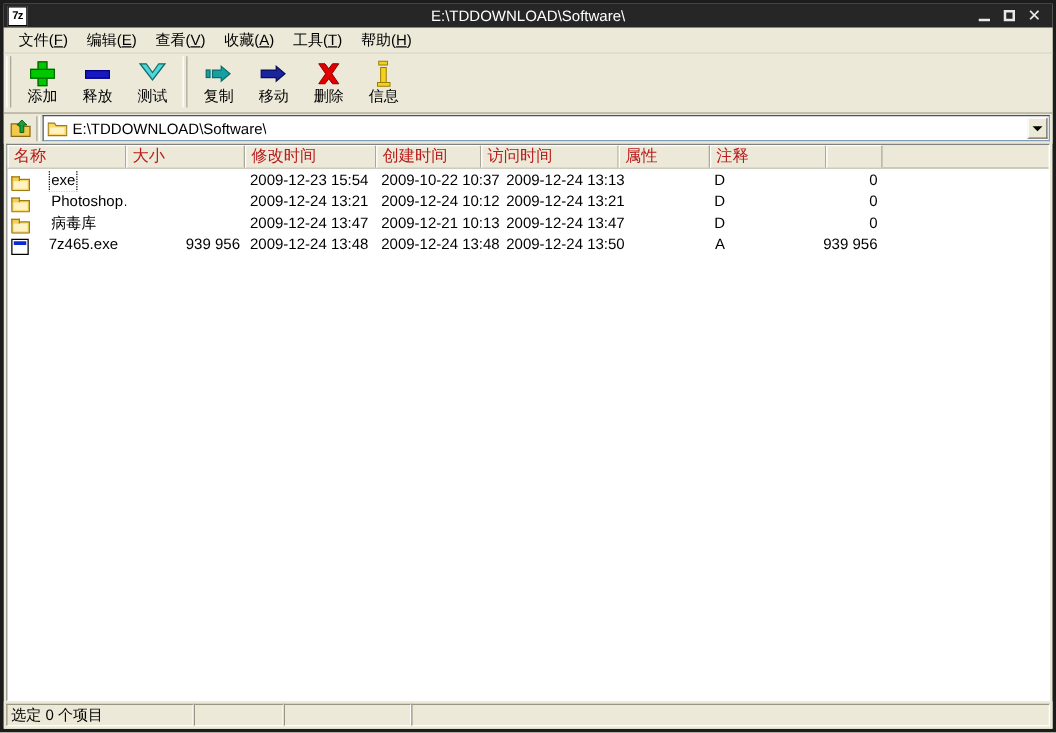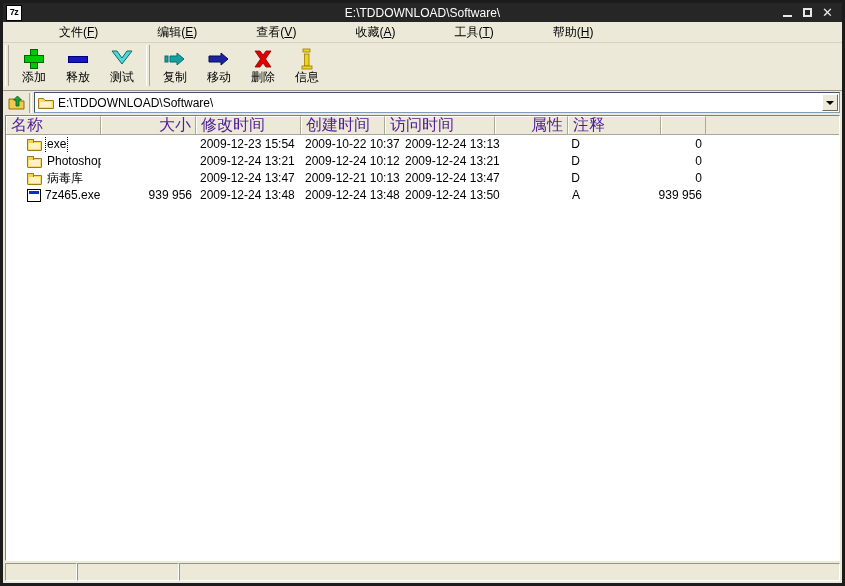--- a/index.html
+++ b/index.html
@@ -113,21 +113,21 @@
     border-bottom: 1px solid #d6d2c2;
   }
   .menu-item {
     padding: 2px 8px 2px 7px;
     font-size: 12px;
     color: #000;
     cursor: default;
     white-space: nowrap;
     font-family: "Liberation Sans", sans-serif;
   }
-  .menu-item .mn { text-decoration: none; margin-left: 44px; }
+  .menu-item .mn { text-decoration: none; }
   .menu-item .ac { text-decoration: underline; }
   
   .toolbar {
     height: 45px;
     background: #ece9d8;
     display: flex;
     align-items: flex-start;
     flex: 0 0 auto;
     padding-top: 2px;
     border-bottom: 1px solid #9a9684;
@@ -267,34 +267,34 @@
   }
   .hdr-row {
     display: flex;
     height: 18px;
     background: #ece9d8;
     border-bottom: 1px solid #aca899;
     flex: 0 0 auto;
   }
   .hdr-cell {
     box-sizing: border-box;
-    font-size: 16px;
-    color: #4c1d95;
+    font-size: 13px;
+    color: #b91c1c;
     line-height: 16px;
     padding: 0 4px;
     border-right: 1px solid #aca899;
     border-top: 1px solid #ffffff;
     border-left: 1px solid #ffffff;
     background: #ece9d8;
     white-space: nowrap;
     overflow: hidden;
     cursor: default;
     font-family: "Liberation Sans", sans-serif;
   }
-  .hdr-cell.right { text-align: right; }
+  .hdr-cell.right { }
   .rows {
     flex: 1 1 auto;
     background: #ffffff;
     overflow: hidden;
     padding-top: 1px;
   }
   .row {
     display: flex;
     height: 17px;
     align-items: center;
@@ -306,23 +306,23 @@
     line-height: 17px;
     color: #000;
     padding: 0 4px;
     white-space: nowrap;
     overflow: hidden;
     font-family: "Liberation Sans", sans-serif;
   }
   .cell.right { text-align: right; }
   .cell.name {
     display: flex;
-    align-items: center;
-    padding-left: 21px;
-    gap: 3px;
+    align-items: flex-end;
+    padding-left: 3px;
+    gap: 15px;
   }
   .name-txt { padding: 0 1px; }
   .name-txt.focused {
     outline: 1px dotted #000000;
     outline-offset: 0px;
   }
   
   .folder-ico {
     width: 16px; height: 13px;
     position: relative;
@@ -593,19 +593,20 @@
           <div class="cell" style="width:110px">2009-12-24 13:50</div>
           <div class="cell right" style="width:73px">A</div>
           <div class="cell right" style="width:122px">939 956</div>
           <div class="cell" style="width:93px"></div>
         </div>
 
       </div>
     </div>
 
     <div class="statusbar">
+      <div class="status-panel sp1">选定 0 个项目</div>
       <div class="status-panel sp2"></div>
       <div class="status-panel sp3"></div>
       <div class="status-panel sp4"></div>
     </div>
 
   </div>
 </div>
 
 </body></html>

